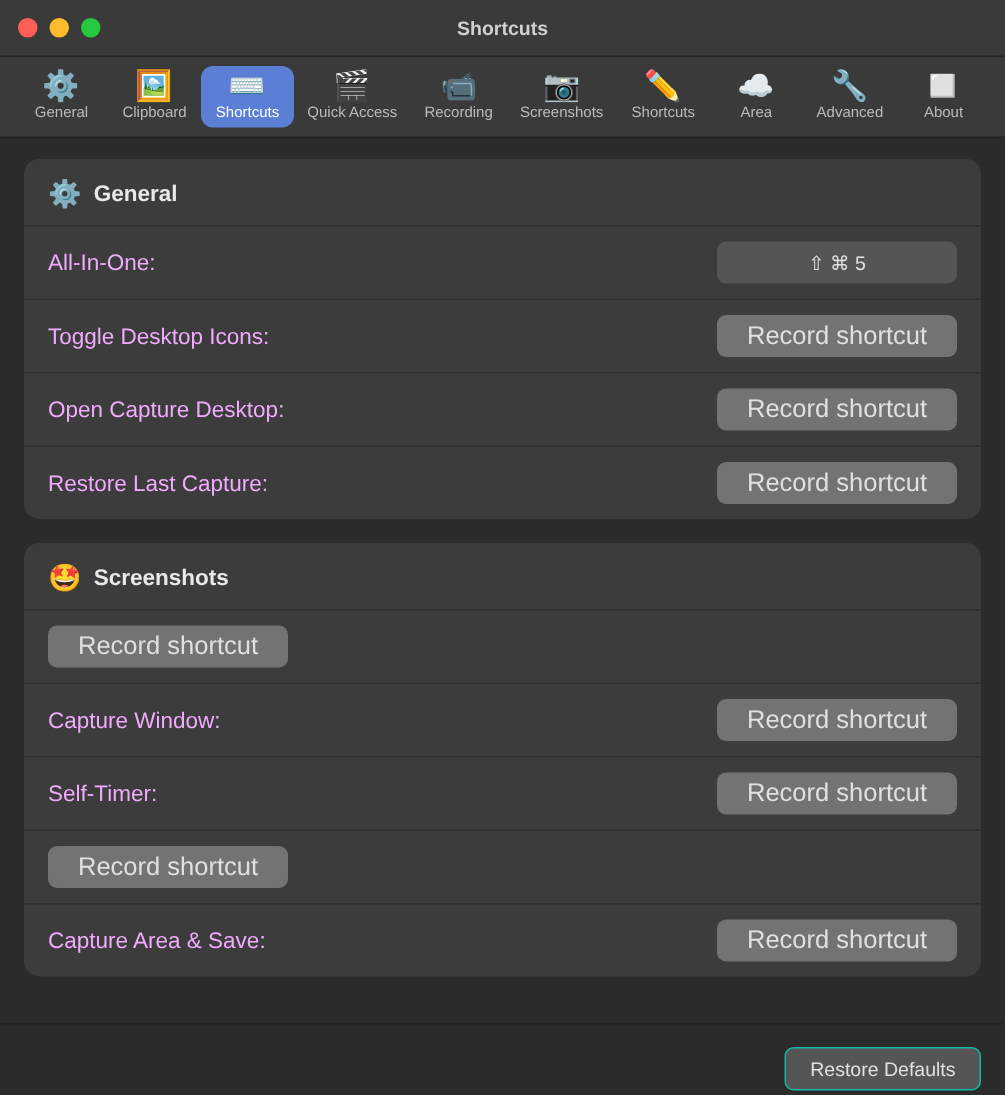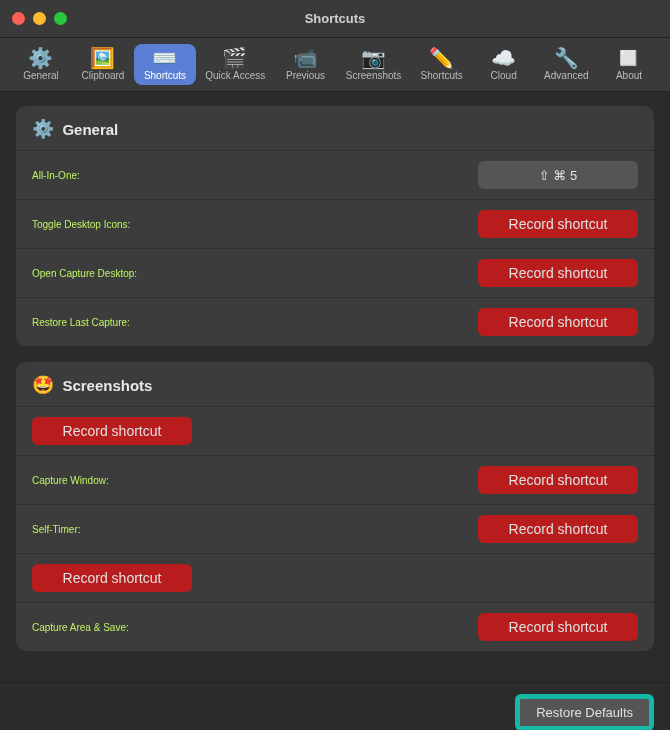--- a/index.html
+++ b/index.html
@@ -116,31 +116,31 @@
       display: flex;
       align-items: center;
       justify-content: space-between;
       padding: 10px 16px;
       border-bottom: 1px solid #2e2e2e;
     }
     .row:last-child {
       border-bottom: none;
     }
     .row-label {
-      font-size: 10px;
-      color: #bef264;
+      font-size: 15px;
+      color: #f0abfc;
     }
 
     
     .shortcut-btn {
-      background: #b91c1c;
+      background: #737373;
       border: none;
       border-radius: 6px;
       color: #e0e0e0;
-      font-size: 14px;
+      font-size: 17px;
       padding: 5px 14px;
       cursor: pointer;
       min-width: 160px;
       text-align: center;
       height: 28px;
       display: flex;
       align-items: center;
       justify-content: center;
     }
     .shortcut-btn.has-value {
@@ -157,21 +157,21 @@
       height: 48px;
       background: #2b2b2b;
       border-top: 1px solid #222;
       display: flex;
       align-items: center;
       justify-content: flex-end;
       padding: 0 16px;
     }
     .restore-btn {
       background: #555;
-      border: 5px solid #14b8a6;
+      border: 1px solid #14b8a6;
       border-radius: 6px;
       color: #e0e0e0;
       font-size: 13px;
       padding: 6px 16px;
       cursor: pointer;
       margin-top: 12px;
     }
 
     
     .main-content::-webkit-scrollbar { width: 6px; }
@@ -202,33 +202,33 @@
     <div class="toolbar-item active">
       <span class="toolbar-icon">⌨️</span>
       <span class="toolbar-label">Shortcuts</span>
     </div>
     <div class="toolbar-item">
       <span class="toolbar-icon">🎬</span>
       <span class="toolbar-label">Quick Access</span>
     </div>
     <div class="toolbar-item">
       <span class="toolbar-icon">📹</span>
-      <span class="toolbar-label">Previous</span>
+      <span class="toolbar-label">Recording</span>
     </div>
     <div class="toolbar-item">
       <span class="toolbar-icon">📷</span>
       <span class="toolbar-label">Screenshots</span>
     </div>
     <div class="toolbar-item">
       <span class="toolbar-icon">✏️</span>
       <span class="toolbar-label">Shortcuts</span>
     </div>
     <div class="toolbar-item">
       <span class="toolbar-icon">☁️</span>
-      <span class="toolbar-label">Cloud</span>
+      <span class="toolbar-label">Area</span>
     </div>
     <div class="toolbar-item">
       <span class="toolbar-icon">🔧</span>
       <span class="toolbar-label">Advanced</span>
     </div>
     <div class="toolbar-item">
       <span class="toolbar-icon">◻️</span>
       <span class="toolbar-label">About</span>
     </div>
   </div>

